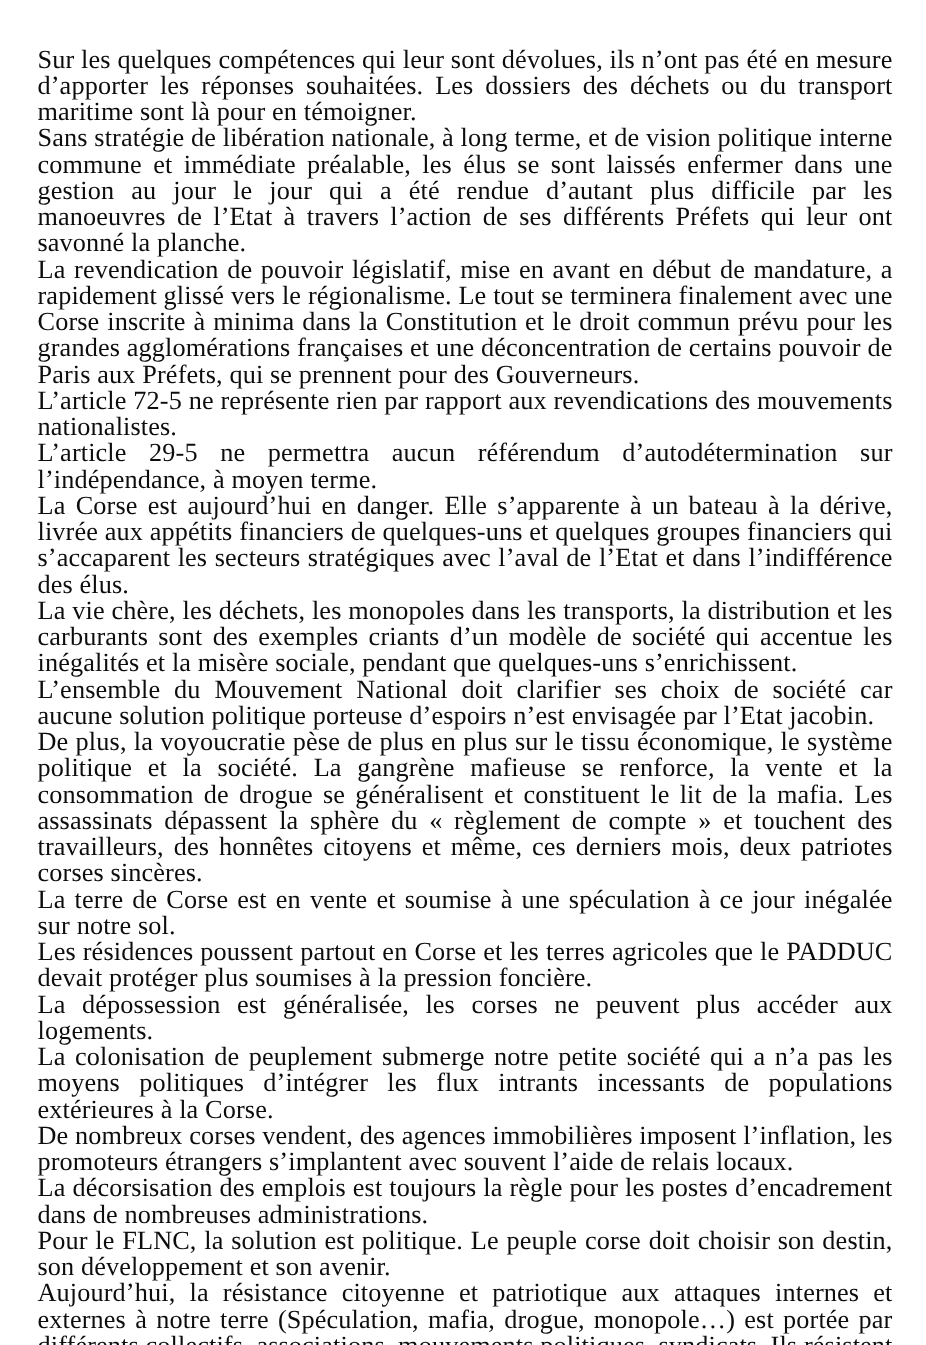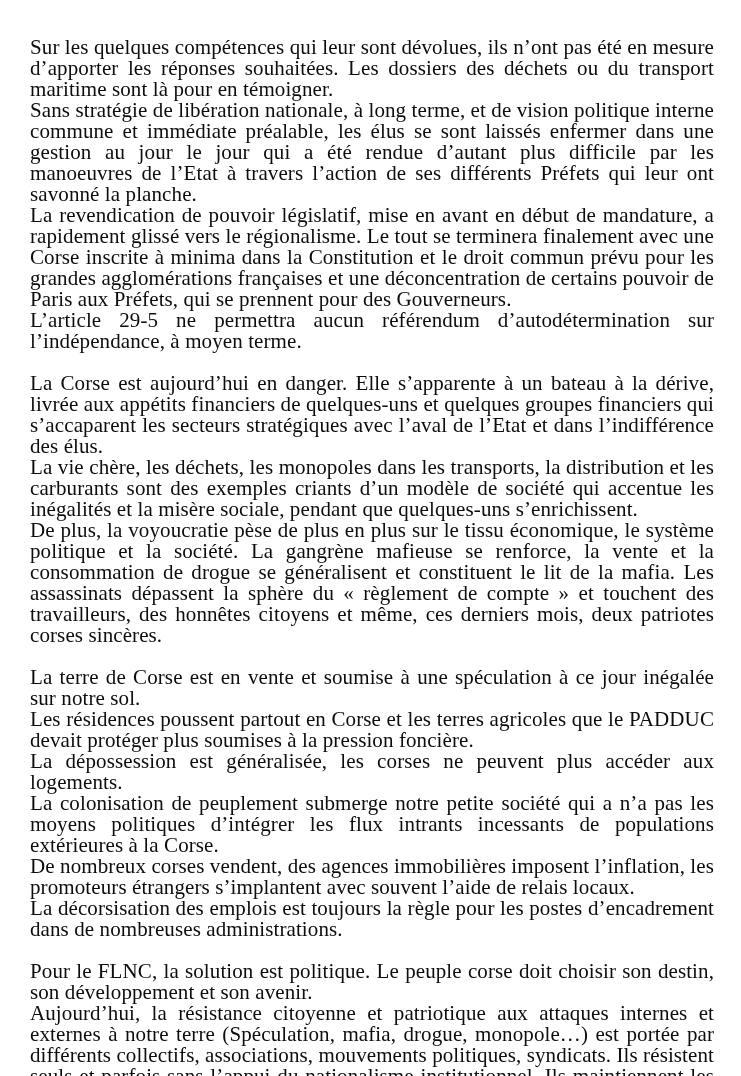--- a/index.html
+++ b/index.html
@@ -26,37 +26,38 @@
     line-height: 21px;
     text-align: justify;
     letter-spacing: 0.1px;
     filter: blur(0.25px) contrast(1.05);
   }
   .doc-body p {
     margin: 0;
     padding: 0;
   }
   .doc-body p.gap-before {
-    margin-top: 21px;
   }
   .doc-body p.bold {
     font-weight: bold;
   }
 </style>
 </head>
 <body>
 
 <div class="page">
   <div class="doc-body">
     <p>Sur les quelques compétences qui leur sont dévolues,  ils n’ont pas été en mesure d’apporter les réponses souhaitées. Les dossiers des déchets ou du transport maritime sont là pour en témoigner.</p>
     <p>Sans stratégie de libération nationale, à long terme, et de vision politique interne commune et immédiate préalable, les élus se sont laissés enfermer dans une gestion au jour le jour qui a été rendue d’autant plus difficile par les manoeuvres de l’Etat à travers l’action de ses différents Préfets qui leur ont savonné la planche.</p>
     <p>La revendication de pouvoir législatif, mise en avant en début de mandature, a rapidement glissé vers le régionalisme. Le tout se terminera finalement avec une Corse inscrite à minima dans la Constitution et le droit commun prévu pour les grandes agglomérations françaises et une déconcentration de certains pouvoir de Paris aux Préfets, qui se prennent pour des Gouverneurs.</p>
+    <p>L’article 72-5 ne représente rien par rapport aux revendications des mouvements nationalistes.</p>
     <p>L’article 29-5 ne permettra aucun référendum d’autodétermination sur l’indépendance, à moyen terme.</p>
     <p class="gap-before">La Corse est aujourd’hui en danger. Elle s’apparente à un bateau à la dérive, livrée aux appétits financiers de quelques-uns et quelques groupes financiers qui s’accaparent les secteurs stratégiques avec l’aval de l’Etat et dans l’indifférence des élus.</p>
     <p>La vie chère, les déchets, les monopoles dans les transports, la distribution et les carburants sont des exemples criants d’un modèle de société qui accentue les inégalités et la misère sociale, pendant que quelques-uns s’enrichissent.</p>
+    <p>L’ensemble du Mouvement National doit clarifier ses choix de société car aucune solution politique porteuse d’espoirs n’est envisagée par l’Etat jacobin.</p>
     <p>De plus, la voyoucratie pèse de plus en plus sur le tissu économique, le système politique et la société. La gangrène mafieuse se renforce, la vente et la consommation de drogue se généralisent et constituent le lit de la mafia. Les assassinats dépassent la sphère du « règlement de compte » et touchent des travailleurs, des honnêtes citoyens et même, ces derniers mois, deux patriotes corses sincères.</p>
     <p class="gap-before">La terre de Corse est en vente et soumise à une spéculation à ce jour inégalée sur notre sol.</p>
     <p>Les résidences poussent partout en Corse et les terres agricoles que le PADDUC devait protéger plus soumises à la pression foncière.</p>
     <p>La dépossession est généralisée, les corses ne peuvent plus accéder aux logements.</p>
     <p>La colonisation de peuplement submerge notre petite société qui a n’a pas les moyens politiques d’intégrer les flux intrants incessants de populations extérieures à la Corse.</p>
     <p>De nombreux corses vendent, des agences immobilières imposent l’inflation, les promoteurs étrangers s’implantent avec souvent l’aide de relais locaux.</p>
     <p>La décorsisation des emplois est toujours la règle pour les postes d’encadrement dans de nombreuses administrations.</p>
     <p class="gap-before">Pour le FLNC, la solution est politique. Le peuple corse doit choisir son destin, son développement et son avenir.</p>
     <p>Aujourd’hui, la résistance citoyenne et patriotique aux attaques internes et externes à notre terre (Spéculation, mafia, drogue, monopole…) est portée par différents collectifs, associations, mouvements politiques, syndicats. Ils résistent seuls et parfois sans l’appui du nationalisme institutionnel. Ils maintiennent les fondamentaux de 45 années de luttes.</p>
     <p class="bold">Nous sommes à leurs côtés.</p>

